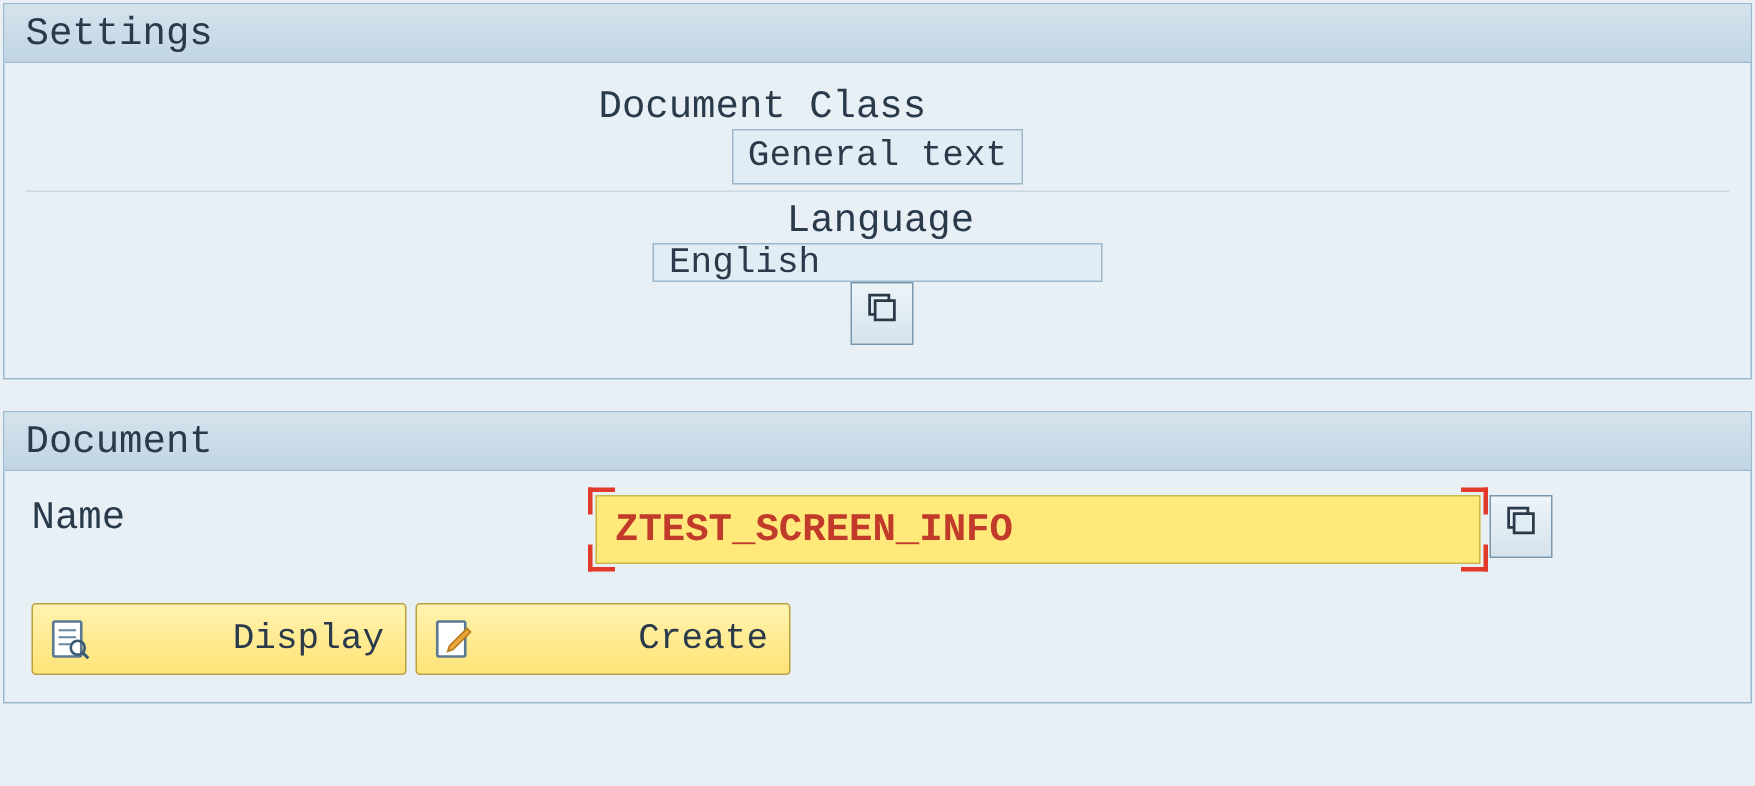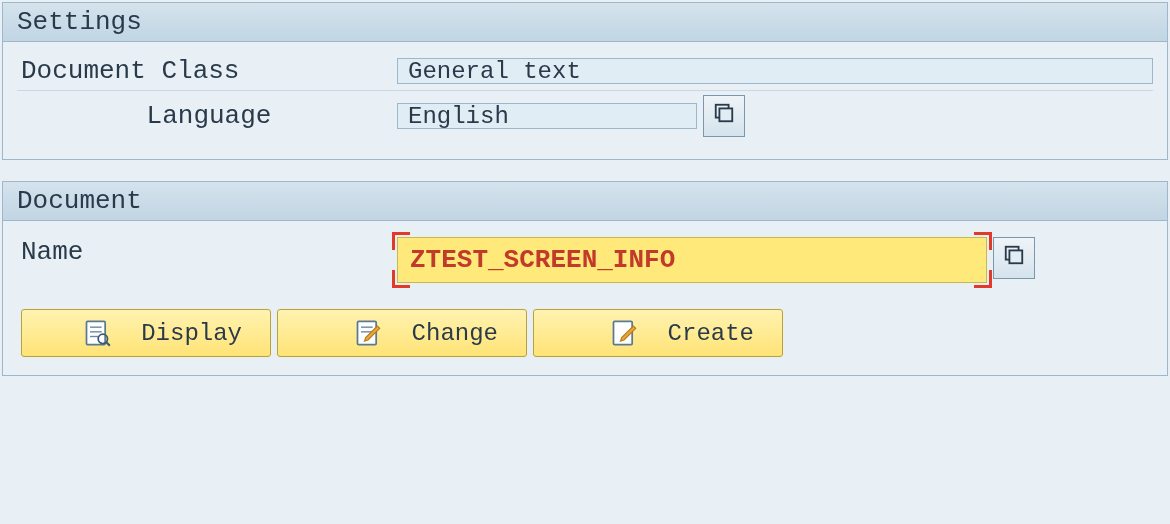--- a/index.html
+++ b/index.html
@@ -26,20 +26,21 @@
     border-bottom: 1px solid #9db8cc;
   }
   .panel-body {
     padding: 10px 14px 18px 14px;
   }
   .form-row {
     display: flex;
     align-items: center;
     padding: 4px 0;
     border-bottom: 1px solid #cad9e4;
+    flex-direction: column;
   }
   .form-row:last-child {
     border-bottom: none;
     text-align: center;
   }
   .form-label {
     width: 380px;
     font-size: 26px;
     color: #2a3a4a;
     padding-left: 4px;
@@ -106,30 +107,30 @@
   }
   .button-bar {
     display: flex;
     gap: 6px;
     padding: 6px 0 0 4px;
   }
   .sap-button {
     display: flex;
     align-items: center;
     height: 48px;
-    padding: 0 28px 0 10px;
+    padding: 0 14px 0 10px;
     background: linear-gradient(to bottom, #fff3b0 0%, #ffe376 100%);
     border: 1px solid #b8a33a;
     border-radius: 3px;
     cursor: pointer;
     font-family: "Courier New", Courier, monospace;
     font-size: 24px;
     color: #2a3a4a;
     min-width: 250px;
-    justify-content: flex-end;
+    justify-content: space-between;
     gap: 30px;
   }
   .sap-button .icon { width: 28px; height: 28px; flex-shrink: 0; }
 </style>
 </head>
 <body>
 
 <div class="panel">
   <div class="panel-header">
     <span>Settings</span>
@@ -193,31 +194,20 @@
               <circle cx="17" cy="17" r="4" fill="none" stroke="#3a5a74" stroke-width="1.5"></circle>
               <line x1="20" y1="20" x2="23" y2="23" stroke="#3a5a74" stroke-width="1.8"></line>
             </svg>
         </span>
         <span>Display</span>
       </button>
       <button class="sap-button">
         <span class="icon">
           <svg viewBox="0 0 24 24">
               <rect x="3" y="2" width="16" height="20" rx="1" fill="#fff" stroke="#5a7a94" stroke-width="1.5"></rect>
-              <line x1="6" y1="7" x2="16" y2="7" stroke="#6a8aa4" stroke-width="1.2"></line>
-              <line x1="6" y1="11" x2="16" y2="11" stroke="#6a8aa4" stroke-width="1.2"></line>
-              <path d="M 22 8 L 12 18 L 9 19 L 10 16 L 20 6 Z" fill="#e8a93a" stroke="#b87a1a" stroke-width="1"></path>
-            </svg>
-        </span>
-        <span>Change</span>
-      </button>
-      <button class="sap-button">
-        <span class="icon">
-          <svg viewBox="0 0 24 24">
-              <rect x="3" y="2" width="16" height="20" rx="1" fill="#fff" stroke="#5a7a94" stroke-width="1.5"></rect>
               <path d="M 22 8 L 12 18 L 9 19 L 10 16 L 20 6 Z" fill="#e8a93a" stroke="#b87a1a" stroke-width="1"></path>
             </svg>
         </span>
         <span>Create</span>
       </button>
     </div>
   </div>
 </div>
 
 </body></html>

